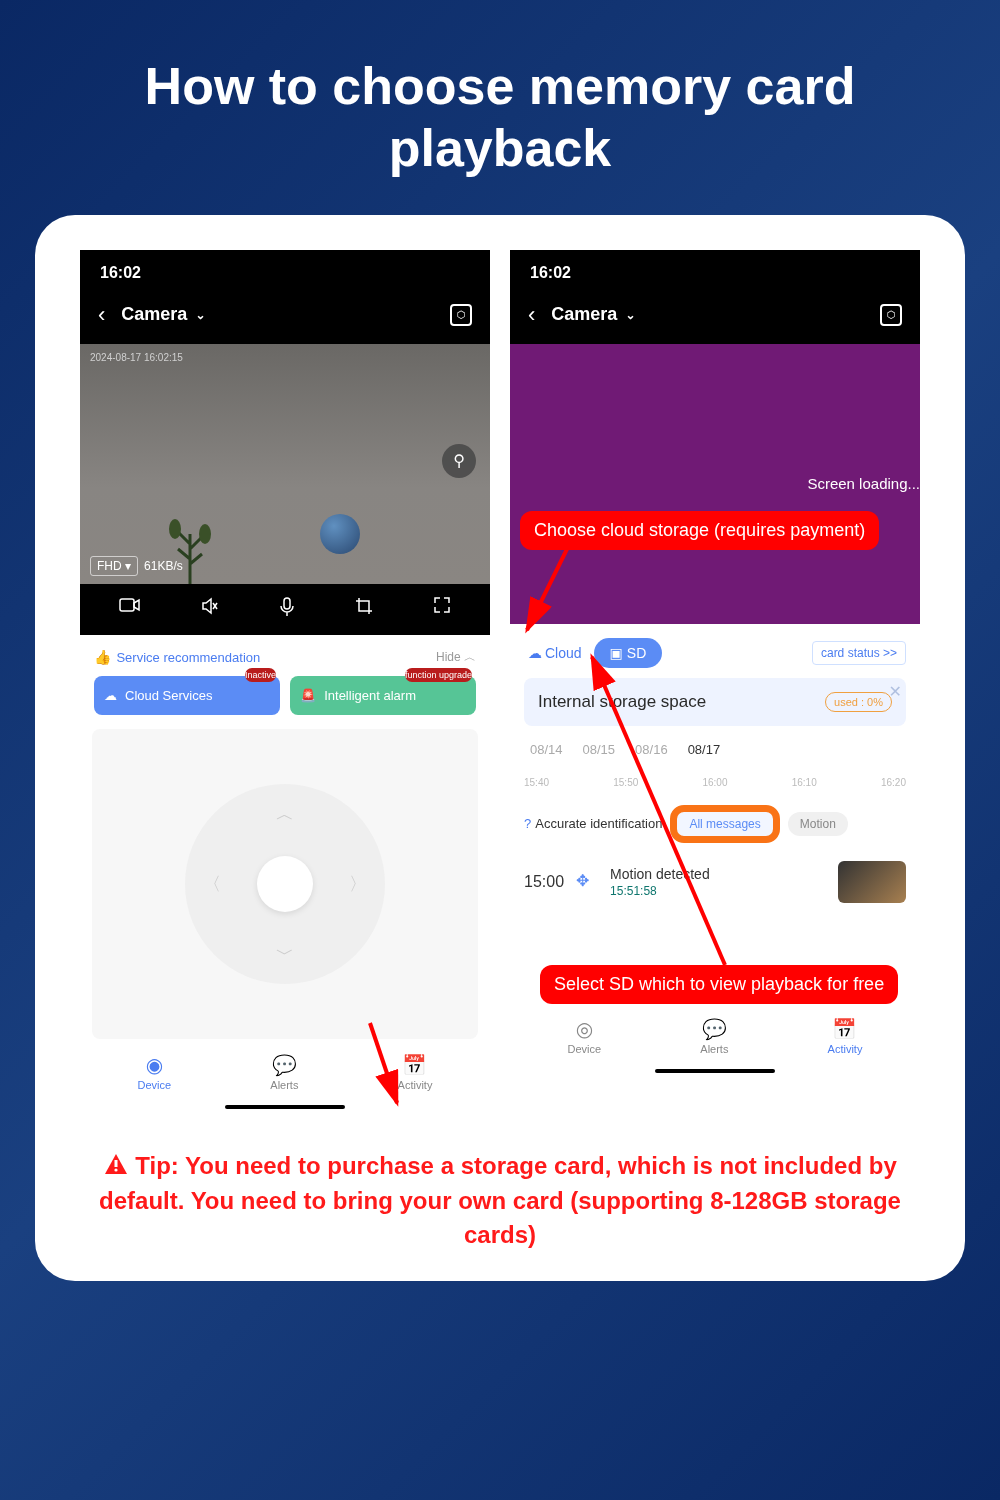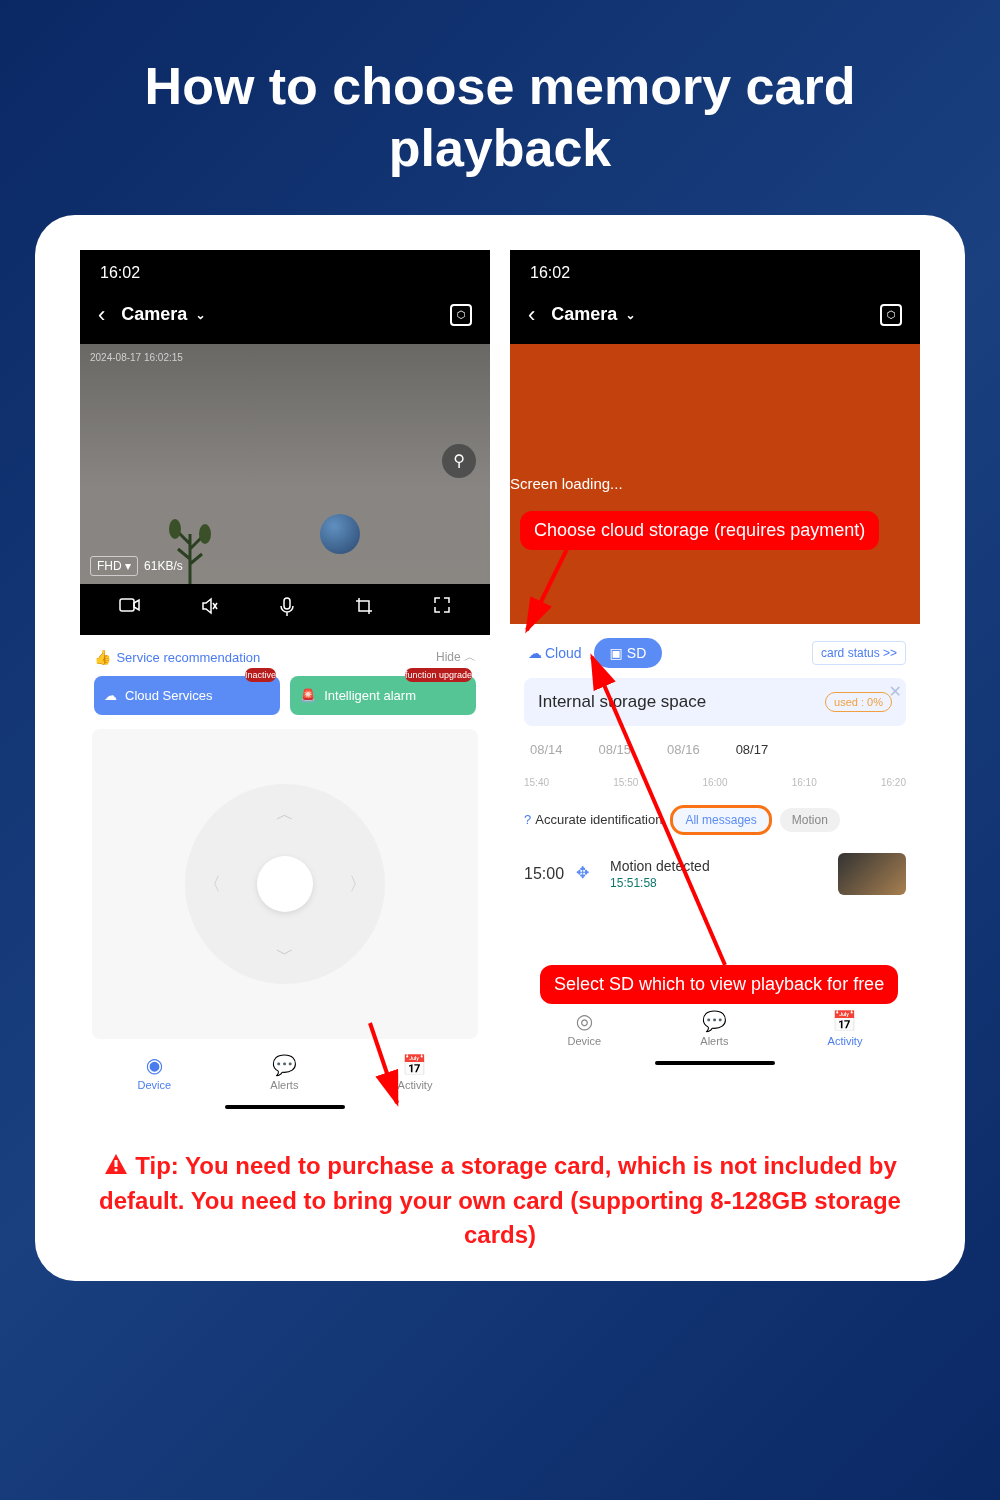--- a/index.html
+++ b/index.html
@@ -1,33 +1,33 @@
 <!DOCTYPE html>
 <html><head>
 <meta charset="utf-8">
 <style>
 *{box-sizing:border-box;margin:0;padding:0;font-family:-apple-system,BlinkMacSystemFont,"Segoe UI",Arial,sans-serif}
 body{background:linear-gradient(135deg,#0a2864 0%,#1a4080 50%,#0a2864 100%);min-height:1500px;width:1000px;position:relative;overflow:hidden}
 .page-title{color:#fff;font-size:52px;font-weight:800;text-align:center;padding:55px 40px 35px;line-height:1.2}
 .white-card{background:#fff;border-radius:40px;margin:0 35px;padding:35px 18px 20px;position:relative}
 .phones{display:flex;gap:20px;justify-content:center}
 .phone{width:410px;background:#fff;border-radius:0;position:relative;overflow:hidden}
-.status-bar{background:#000;color:#fff;padding:14px 20px 10px;font-size:16px;font-weight:400}
+.status-bar{background:#000;color:#fff;padding:14px 20px 10px;font-size:16px;font-weight:700}
 .cam-header{background:#000;color:#fff;display:flex;align-items:center;padding:10px 18px 16px;gap:16px}
 .back-chevron{font-size:22px;font-weight:300}
 .cam-title{font-size:18px;font-weight:700;flex:1;display:flex;align-items:center;gap:8px}
 .settings-hex{width:22px;height:22px;border:2px solid #fff;border-radius:4px;display:flex;align-items:center;justify-content:center;font-size:10px}
 .video-area{height:240px;background:linear-gradient(180deg,#6a6865 0%,#888582 60%,#8a8682 100%);position:relative}
 .video-ts{position:absolute;top:8px;left:10px;color:#d0d0d0;font-size:10px}
 .filter-btn{position:absolute;right:14px;top:100px;width:34px;height:34px;background:rgba(70,70,70,0.85);border-radius:50%;display:flex;align-items:center;justify-content:center;color:#fff;font-size:16px}
 .video-info{position:absolute;left:10px;bottom:8px;display:flex;align-items:center;gap:6px;color:#fff;font-size:12px}
 .fhd-badge{border:1px solid rgba(255,255,255,0.6);padding:2px 6px;border-radius:3px}
 .video-controls{background:#000;display:flex;justify-content:space-around;padding:12px 10px}
 .vctrl{color:#fff;font-size:20px}
-.loading-area{height:280px;background:#c2410c;color:#fff;display:flex;align-items:center;justify-content:flex-start;font-size:15px}
+.loading-area{height:280px;background:#701a75;color:#fff;display:flex;align-items:center;justify-content:flex-end;font-size:15px}
 .service-rec{display:flex;justify-content:space-between;align-items:center;padding:14px 14px 10px;font-size:13px}
 .rec-left{color:#4a7cf0;display:flex;align-items:center;gap:5px}
 .rec-hide{color:#999;font-size:12px}
 .service-cards{display:flex;gap:10px;padding:0 14px 14px}
 .svc-card{flex:1;border-radius:8px;padding:12px 10px;color:#fff;font-size:13px;display:flex;align-items:center;gap:8px;position:relative}
 .svc-blue{background:#5b8cf5}
 .svc-green{background:#56c596}
 .svc-badge{position:absolute;top:-8px;right:4px;background:#b91c1c;color:#fff;font-size:9px;padding:2px 0;border-radius:8px}
 .ptz-area{background:#f7f7f7;margin:0 12px;height:310px;border-radius:8px;position:relative;display:flex;align-items:center;justify-content:center}
 .ptz-circle{width:200px;height:200px;background:#efefef;border-radius:50%;position:relative}
@@ -38,28 +38,28 @@
 .ptz-left{left:18px;top:50%;transform:translateY(-50%)}
 .ptz-right{right:18px;top:50%;transform:translateY(-50%)}
 .storage-tabs{display:flex;align-items:center;padding:14px 14px 10px;gap:8px}
 .tab-cloud{color:#4a7cf0;font-size:14px;padding:6px 4px;display:flex;align-items:center;gap:3px}
 .tab-sd{background:#5b8cf5;color:#fff;padding:7px 16px;border-radius:16px;font-size:14px;display:flex;align-items:center;gap:4px}
 .card-status{margin-left:auto;color:#4a7cf0;font-size:12px;border:1px solid #cfe0ff;padding:4px 8px;border-radius:4px}
 .storage-banner{background:#eef3ff;margin:0 14px;border-radius:8px;padding:14px;display:flex;align-items:center;justify-content:space-between;position:relative}
 .storage-title{font-size:17px;color:#2a2a2a}
 .used-badge{border:1px solid #f0a040;color:#f0a040;font-size:11px;padding:3px 8px;border-radius:10px}
 .banner-x{position:absolute;top:4px;right:4px;color:#b0c0e0;font-size:16px}
-.date-row{display:flex;gap:36px;padding:16px 20px 6px;font-size:13px;color:#aaa}
+.date-row{display:flex;gap:20px;padding:16px 20px 6px;font-size:13px;color:#aaa}
 .date-active{color:#333;font-weight:500}
 .time-ruler{padding:0 14px;position:relative;height:34px}
 .ruler-labels{display:flex;justify-content:space-between;font-size:10px;color:#bbb;padding-top:14px}
 .filter-row{display:flex;align-items:center;gap:8px;padding:8px 14px;font-size:13px}
 .filter-label{color:#333;display:flex;align-items:center;gap:4px}
 .fchip{padding:5px 12px;border-radius:14px;font-size:12px}
-.fchip-active{border:3px solid #f97316;color:#5b8cf5;background:#f2f6ff}
+.fchip-active{border:7px solid #f97316;color:#5b8cf5;background:#f2f6ff}
 .fchip-gray{background:#f0f0f0;color:#888}
 .event-row{display:flex;align-items:center;gap:12px;padding:10px 14px}
 .event-time{font-size:16px;color:#333;font-weight:500}
 .event-ico{width:22px;height:22px;color:#5b8cf5;font-size:16px}
 .event-txt{flex:1}
 .event-title{font-size:14px;color:#333}
 .event-sub{font-size:12px;color:#0f766e;margin-top:2px}
 .event-thumb{width:68px;height:42px;background:linear-gradient(135deg,#333,#a88050);border-radius:6px}
 .bottom-nav{display:flex;justify-content:space-around;padding:14px 8px 8px;border-top:0}
 .nav-item{text-align:center;color:#888;font-size:11px}

